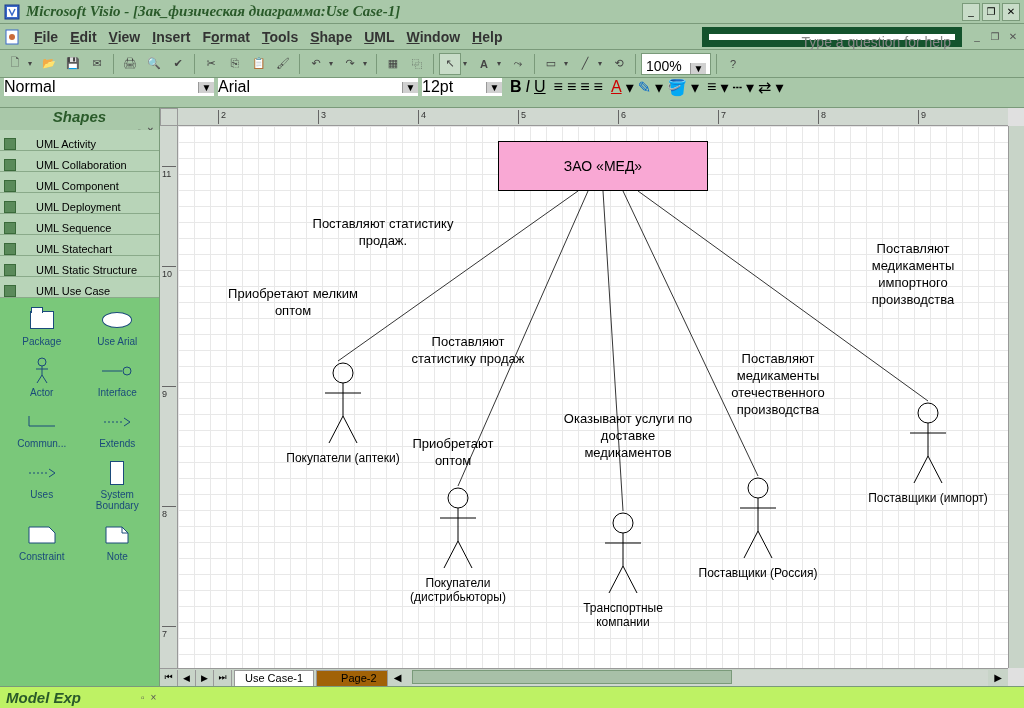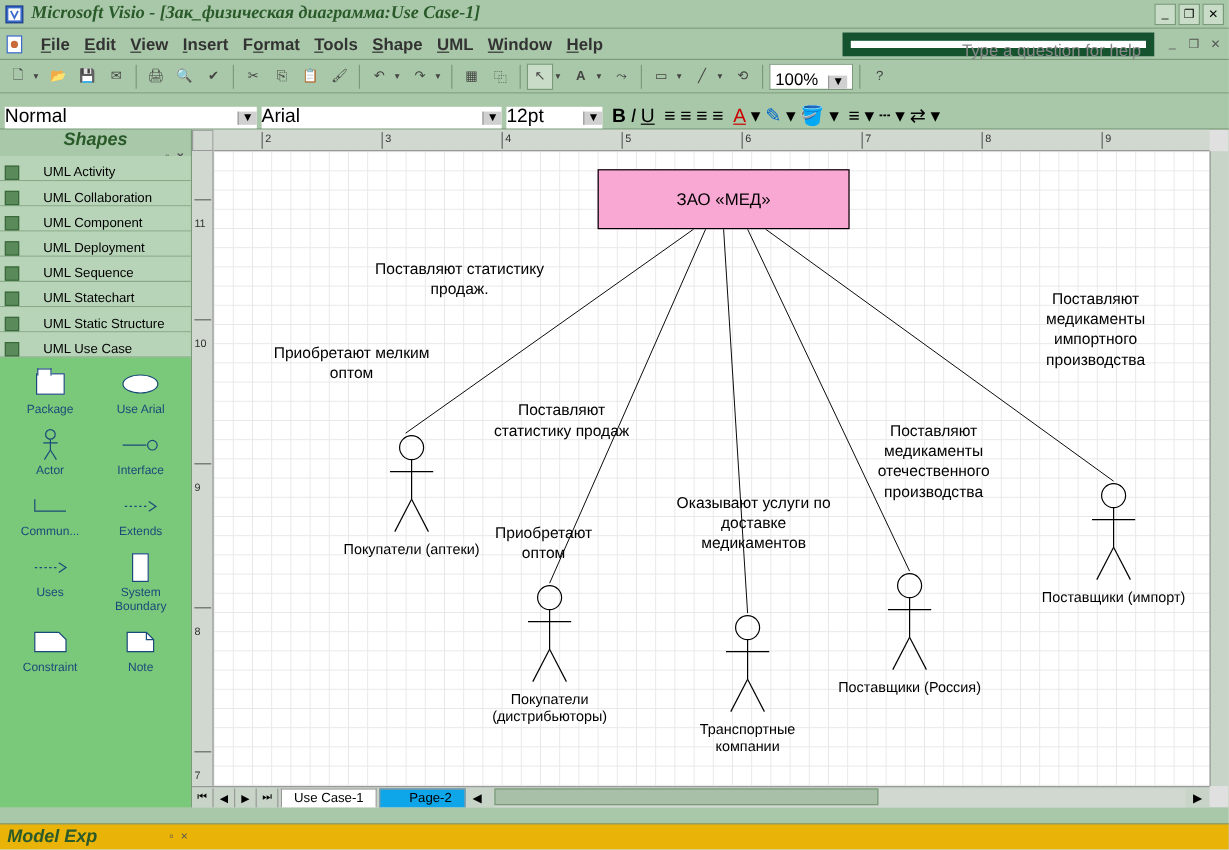--- a/index.html
+++ b/index.html
@@ -25,21 +25,21 @@
 .toolbar { height: 28px; background: #a9c8a9; display: flex; align-items: center; padding: 0 4px; gap: 2px; border-bottom: 1px solid #7a9a7a; }
 .toolbar .tbtn { width: 22px; height: 22px; display: flex; align-items: center; justify-content: center; font-size: 11px; cursor: pointer; color: #444; border: 1px solid transparent; }
 .toolbar .sep { width: 1px; height: 20px; background: #7a9a7a; margin: 0 3px; }
 .toolbar .drop { width: 8px; font-size: 8px; color: #444; cursor: pointer; }
 .toolbar .zoom-box { width: 70px; height: 20px; background: #fff; border: 1px solid #7a9a7a; font-size: 14px; padding: 0 4px; display: flex; align-items: flex-end; }
 .toolbar select, .toolbar .combo { height: 22px; background: #fff; border: 1px solid #7a9a7a; font-size: 14px; padding: 0 4px; }
 .combo { display: flex; align-items: center; }
 .combo .combo-drop { margin-left: auto; width: 16px; text-align: center; font-size: 10px; cursor: pointer; background: #d0d0d0; border-left: 1px solid #999; }
 
 
-.fmt-toolbar { height: 30px; background: #a9c8a9; display: flex; align-items: flex-end; padding: 0 4px; gap: 4px; border-bottom: 1px solid #7a9a7a; }
+.fmt-toolbar { height: 30px; background: #a9c8a9; display: flex; align-items: flex-start; padding: 0 4px; gap: 4px; border-bottom: 1px solid #7a9a7a; }
 .fmt-toolbar .combo { background: #fff; }
 .style-combo { width: 210px; }
 .font-combo { width: 200px; }
 .size-combo { width: 80px; }
 
 
 .main { flex: 1; display: flex; overflow: hidden; }
 
 
 .shapes-panel { width: 160px; background: #a9c8a9; border-right: 1px solid #7a9a7a; display: flex; flex-direction: column; }
@@ -51,43 +51,43 @@
 .shape-cell { display: flex; flex-direction: column; align-items: center; gap: 2px; cursor: pointer; padding: 2px; }
 .shape-cell .sc-icon { width: 40px; height: 28px; display: flex; align-items: center; justify-content: center; }
 .shape-cell .sc-label { font-size: 10px; color: #1a4a7a; text-align: center; line-height: 1.1; }
 
 
 .canvas-area { flex: 1; display: flex; flex-direction: column; background: #e0e0e0; position: relative; }
 .ruler-corner { position: absolute; top: 0; left: 0; width: 18px; height: 18px; background: #d0d8d0; border: 1px solid #999; z-index: 2; }
 .ruler-h { position: absolute; top: 0; left: 18px; right: 16px; height: 18px; background: #d0d8d0; border-bottom: 1px solid #999; z-index: 2; overflow: hidden; font-size: 9px; }
 .ruler-h .tick { position: absolute; top: 2px; font-size: 9px; color: #333; border-left: 1px solid #666; height: 14px; padding-left: 2px; }
 .ruler-v { position: absolute; top: 18px; left: 0; width: 18px; bottom: 18px; background: #d0d8d0; border-right: 1px solid #999; z-index: 2; overflow: hidden; }
-.ruler-v .tick { position: absolute; left: 2px; font-size: 9px; color: #333; border-top: 1px solid #666; width: 14px; padding-top: 14px; }
+.ruler-v .tick { position: absolute; left: 2px; font-size: 9px; color: #333; border-top: 1px solid #666; width: 14px; padding-top: 2px; }
 .canvas-scroll { position: absolute; top: 18px; left: 18px; right: 16px; bottom: 18px; overflow: hidden; background: #fff; }
 .grid-bg { position: absolute; inset: 0; background-image: linear-gradient(#e8e8e8 1px, transparent 1px), linear-gradient(90deg, #e8e8e8 1px, transparent 1px); background-size: 16px 16px; }
 
 
 .diagram { position: absolute; inset: 0; }
 .box { position: absolute; background: #f9a8d4; border: 1px solid #000; display: flex; align-items: center; justify-content: center; font-size: 14px; }
 .dlabel { position: absolute; font-size: 13px; text-align: center; background: transparent; line-height: 1.3; }
 svg.lines { position: absolute; inset: 0; width: 100%; height: 100%; }
 .actor { position: absolute; }
 .actor svg { display: block; }
 .actor-label { position: absolute; font-size: 12px; text-align: center; width: 120px; line-height: 1.2; }
 
 
 .vscroll { position: absolute; top: 18px; right: 0; width: 16px; bottom: 18px; background: #c8d4c8; border-left: 1px solid #999; }
 .hscroll-area { position: absolute; bottom: 0; left: 0; right: 16px; height: 18px; background: #c8d4c8; border-top: 1px solid #999; display: flex; align-items: center; }
 .hscroll-area .nav-btn { width: 18px; height: 16px; display: flex; align-items: center; justify-content: center; font-size: 9px; cursor: pointer; border-right: 1px solid #999; }
 .hscroll-area .tab { height: 16px; padding: 0 10px; font-size: 11px; background: #fff; border: 1px solid #999; border-bottom: none; display: flex; align-items: center; cursor: pointer; margin-left: 2px; }
-.hscroll-area .tab.inactive { background: #0ea5e9; padding-left: 24px; }
+.hscroll-area .tab.inactive { background: #a16207; padding-left: 24px; }
 .hscroll-area .track { flex: 1; height: 16px; background: #d0d8d0; margin-left: 4px; position: relative; }
 
 
-.bottom-bar { height: 22px; background: #eab308; border-top: 1px solid #7a9a7a; display: flex; align-items: center; padding: 0 6px; font-weight: bold; font-style: italic; font-size: 15px; color: #2a5a2a; font-family: 'Trebuchet MS', sans-serif; margin-top: 13px; }
+.bottom-bar { height: 22px; background: #bef264; border-top: 1px solid #7a9a7a; display: flex; align-items: center; padding: 0 6px; font-weight: bold; font-style: italic; font-size: 15px; color: #2a5a2a; font-family: 'Trebuchet MS', sans-serif; }
 .bottom-bar .bb-btns { margin-left: 60px; display: flex; gap: 6px; font-size: 10px; color: #555; font-style: normal; font-weight: normal; }
 
 .sc-folder { width: 24px; height: 18px; background: #fff; border: 1px solid #1a4a7a; position: relative; }
 .sc-folder::before { content: ''; position: absolute; top: -5px; left: 0; width: 10px; height: 5px; background: #fff; border: 1px solid #1a4a7a; border-bottom: none; }
 .sc-ellipse { width: 30px; height: 16px; border: 1px solid #1a4a7a; border-radius: 50%; background: #fff; }
 .sc-rect { width: 14px; height: 24px; border: 1px solid #1a4a7a; background: #fff; }
 </style>
 </head>
 <body>
 

